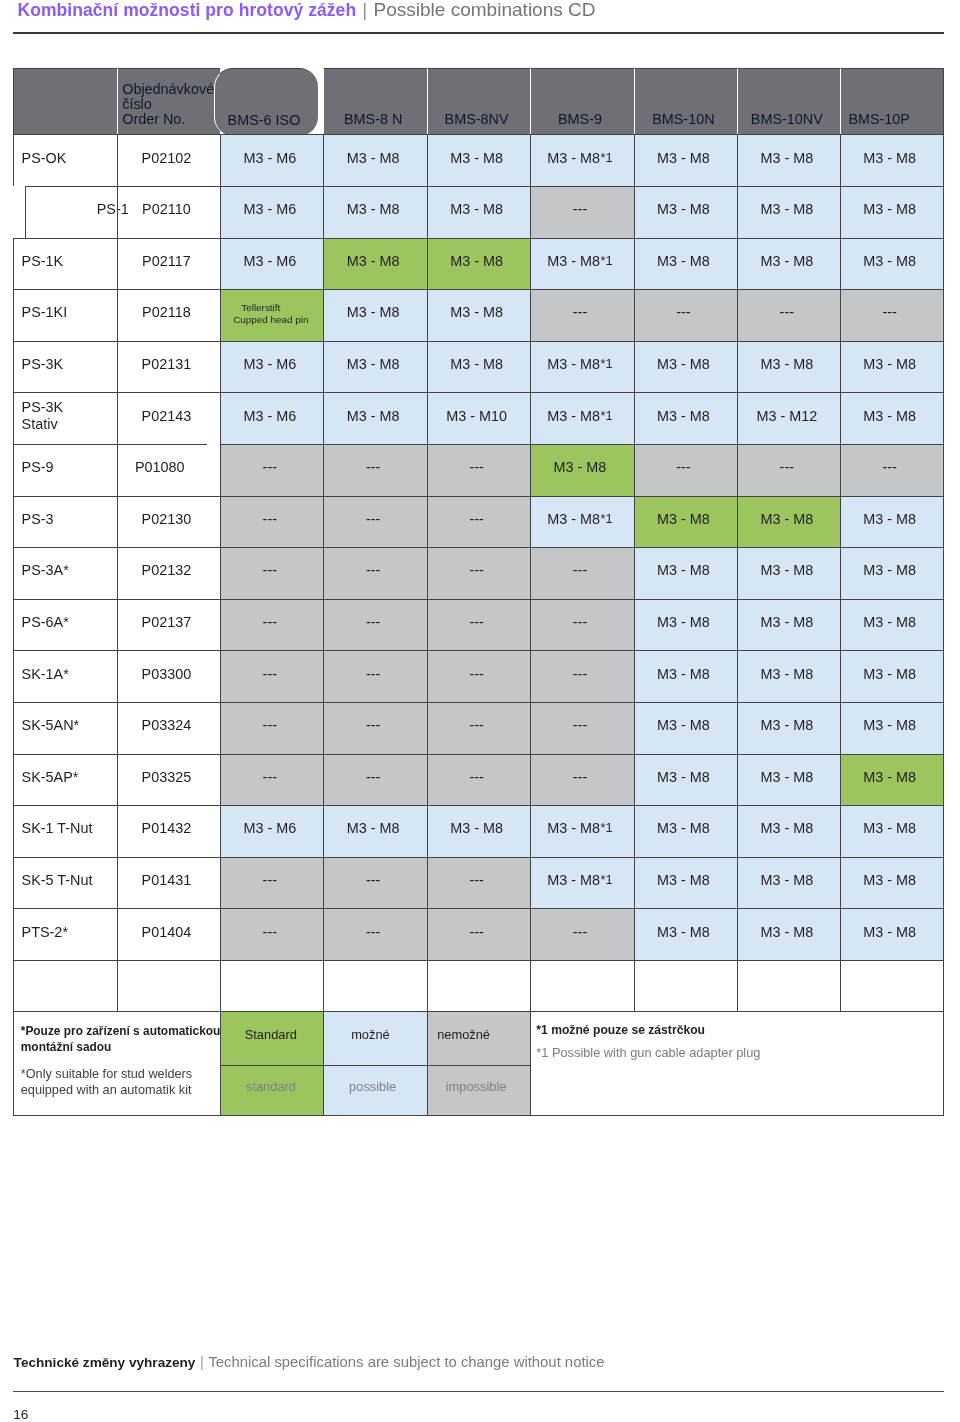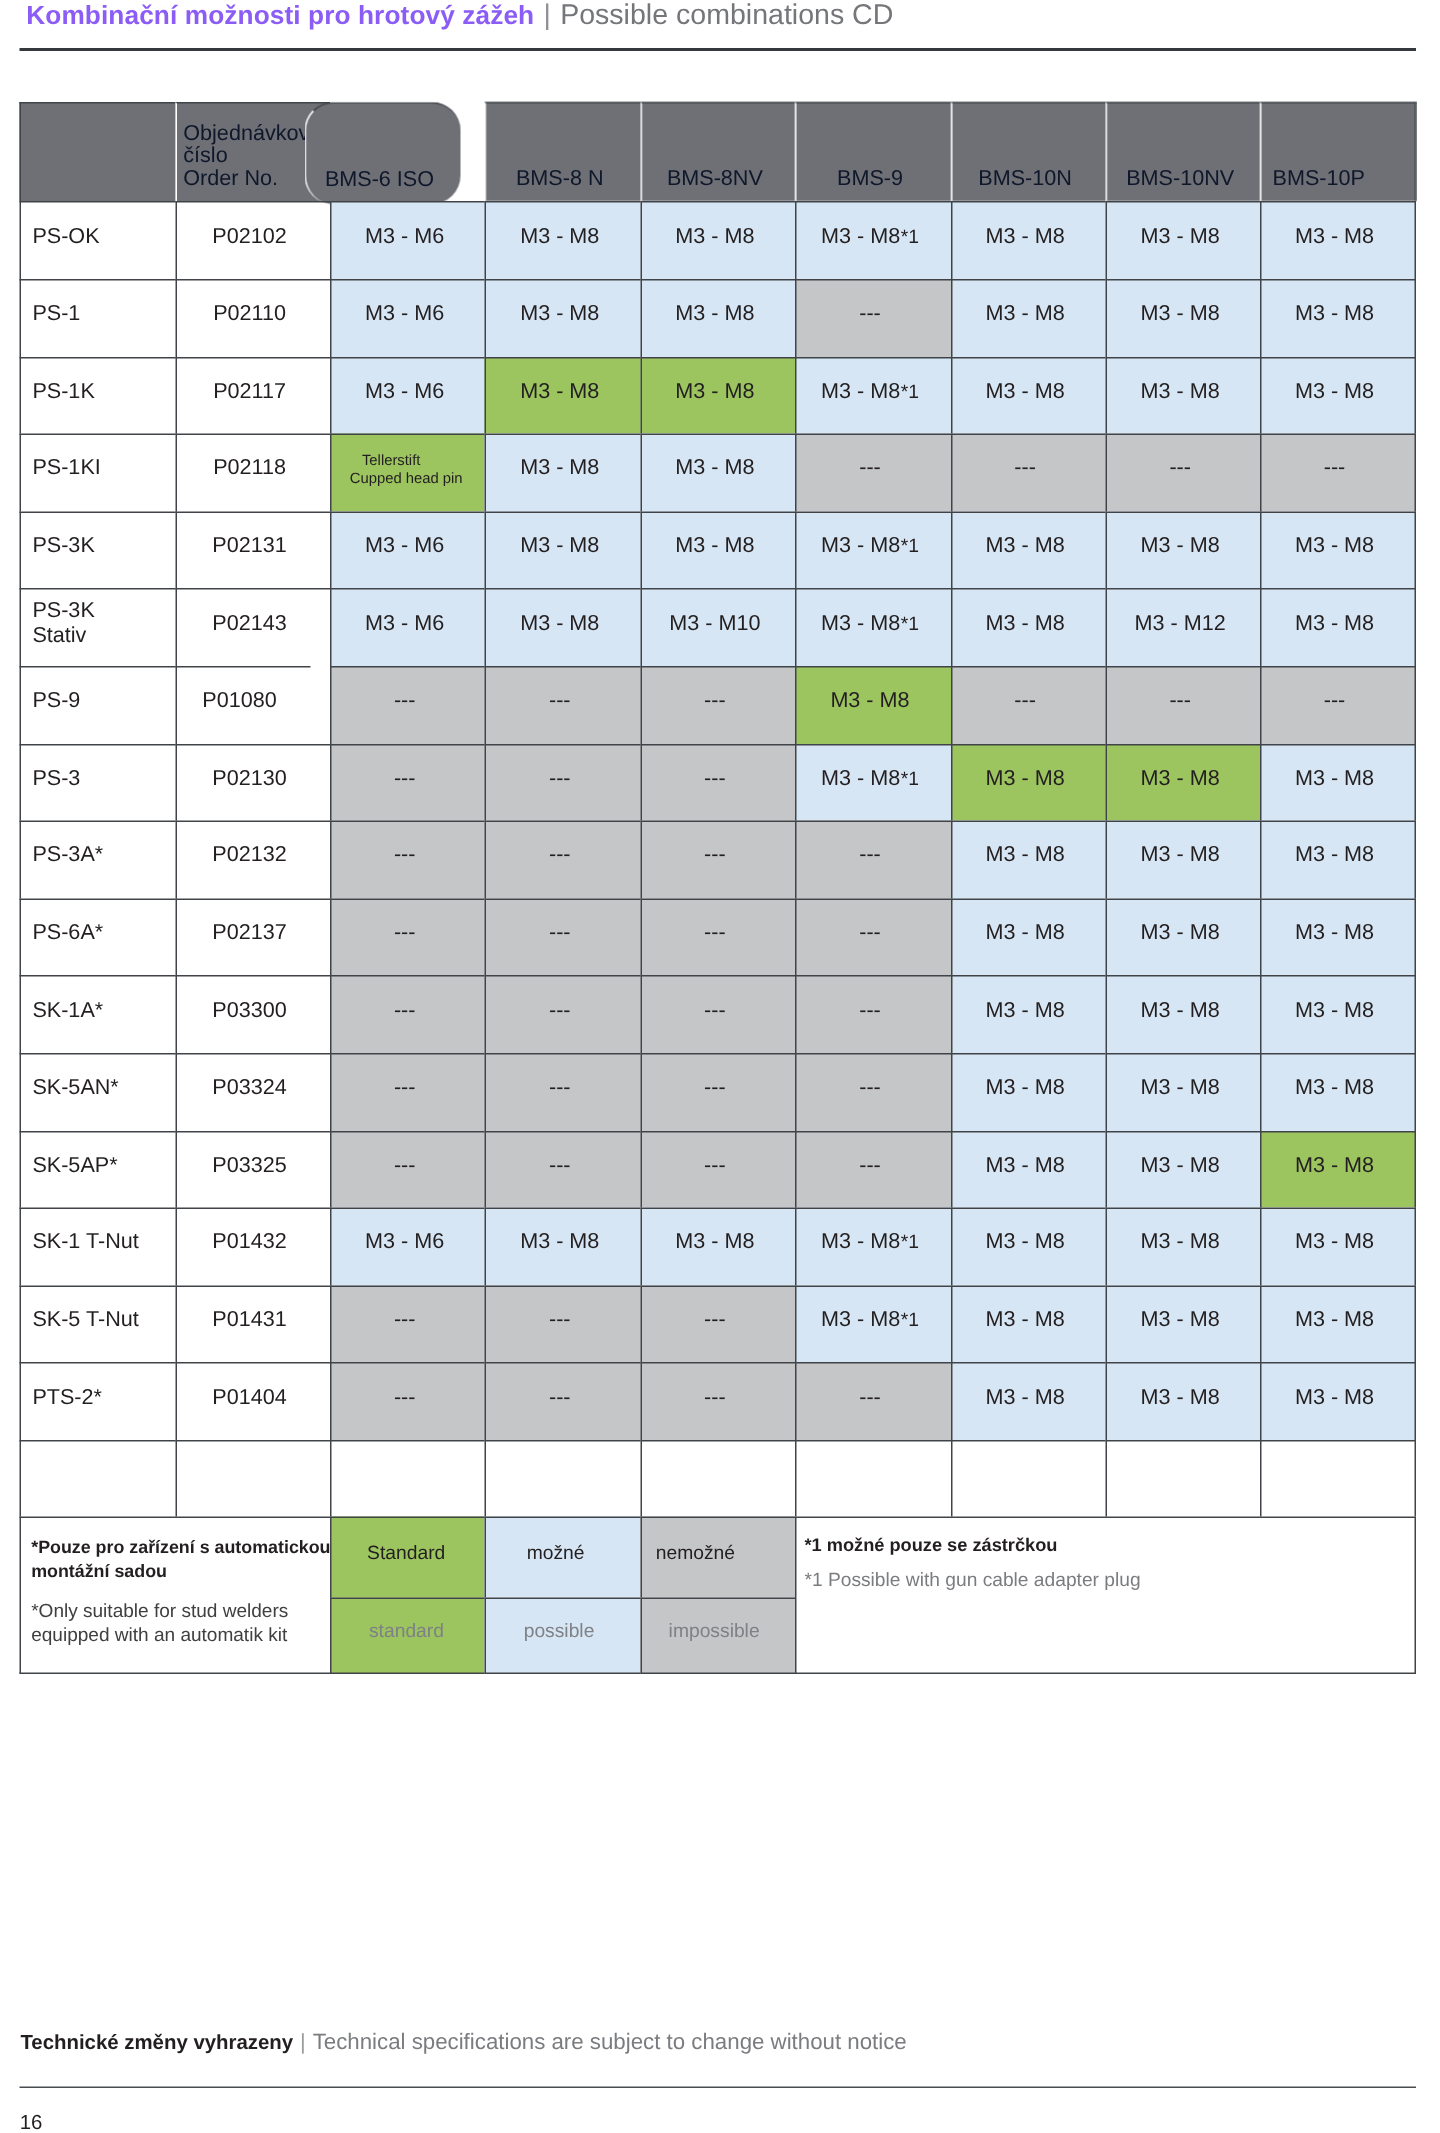--- a/index.html
+++ b/index.html
@@ -74,21 +74,21 @@
 <div class="page">
 
   <div class="title"><span class="cz">Kombinační možnosti pro hrotový zážeh</span><span class="sep">|</span><span class="en">Possible combinations CD</span></div>
   <div class="hr-top"></div>
 
   <div class="grid" style="left:13.3px;top:67.5px;width:930.6px;height:1048.3px;">
     <div class="cell hdr first" style="left:0.0px;top:0.0px;width:103.4px;height:66.9px;"></div>
     <div class="cell hdr ord left" style="left:103.4px;top:0.0px;width:103.4px;height:66.9px;">
         <span><span>Objednávkové</span><br><span>číslo</span><br><span>Order No.</span></span>
       </div>
-    <div class="cell hdr colname" style="left:190px;top:0.0px;width:103.4px;height:68px;border-radius:19px;">
+    <div class="cell hdr colname" style="left:201px;top:0.0px;width:103.4px;height:68px;border-radius:19px;">
         <span class="txt">BMS-6 ISO</span>
       </div>
     <div class="cell hdr colname" style="left:310.2px;top:0.0px;width:103.4px;height:66.9px;">
         <span class="txt">BMS-8 N</span>
       </div>
     <div class="cell hdr colname" style="left:413.6px;top:0.0px;width:103.4px;height:66.9px;">
         <span class="txt">BMS-8NV</span>
       </div>
     <div class="cell hdr colname" style="left:517.0px;top:0.0px;width:103.4px;height:66.9px;">
         <span class="txt">BMS-9</span>
@@ -123,21 +123,21 @@
       </div>
     <div class="cell fill-blue" style="left:620.4px;top:66.9px;width:103.4px;height:51.6px;">
         <span class="txt">M3 - M8</span>
       </div>
     <div class="cell fill-blue" style="left:723.8px;top:66.9px;width:103.4px;height:51.6px;">
         <span class="txt">M3 - M8</span>
       </div>
     <div class="cell br fill-blue" style="left:827.2px;top:66.9px;width:103.4px;height:51.6px;">
         <span class="txt">M3 - M8</span>
       </div>
-    <div class="cell left" style="left:0.0px;top:118.5px;width:103.4px;height:51.6px;">
+    <div class="cell left" style="left:12px;top:118.5px;width:103.4px;height:51.6px;justify-content:flex-end;">
         <span class="txt">PS-1</span>
       </div>
     <div class="cell" style="left:103.4px;top:118.5px;width:103.4px;height:51.6px;">
         <span class="txt">P02110</span>
       </div>
     <div class="cell fill-blue" style="left:206.8px;top:118.5px;width:103.4px;height:51.6px;">
         <span class="txt">M3 - M6</span>
       </div>
     <div class="cell fill-blue" style="left:310.2px;top:118.5px;width:103.4px;height:51.6px;">
         <span class="txt">M3 - M8</span>

